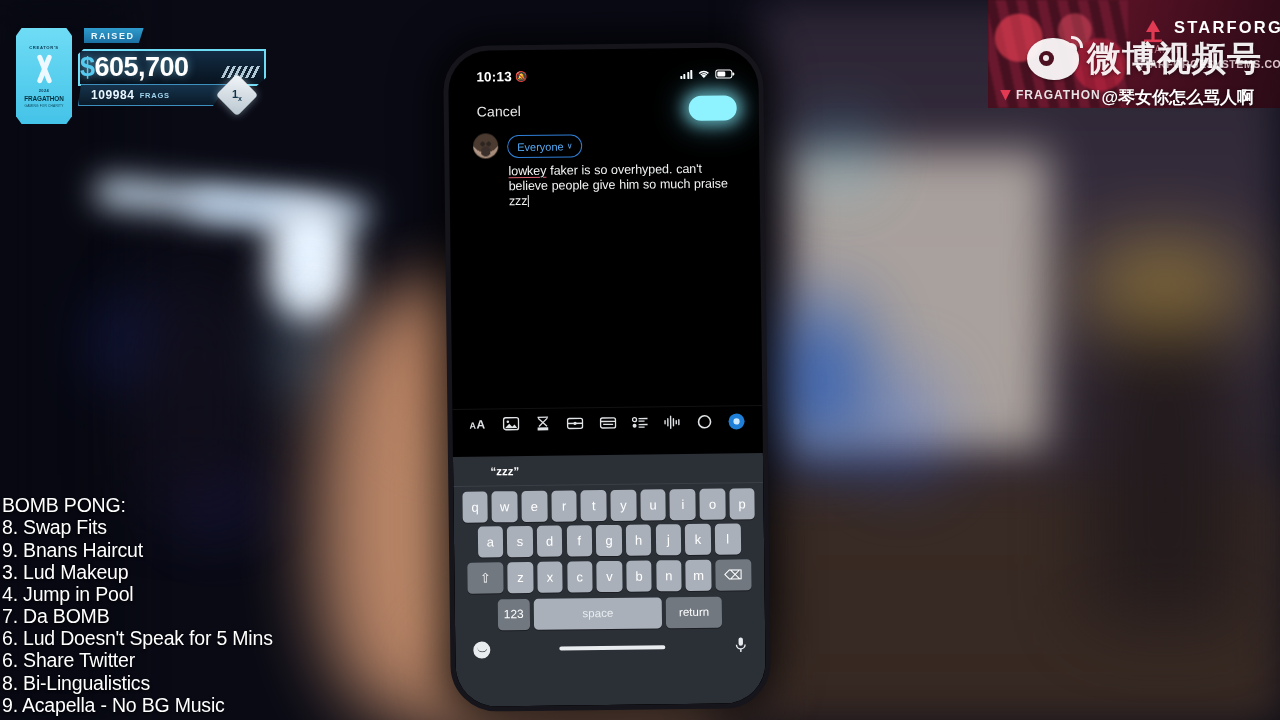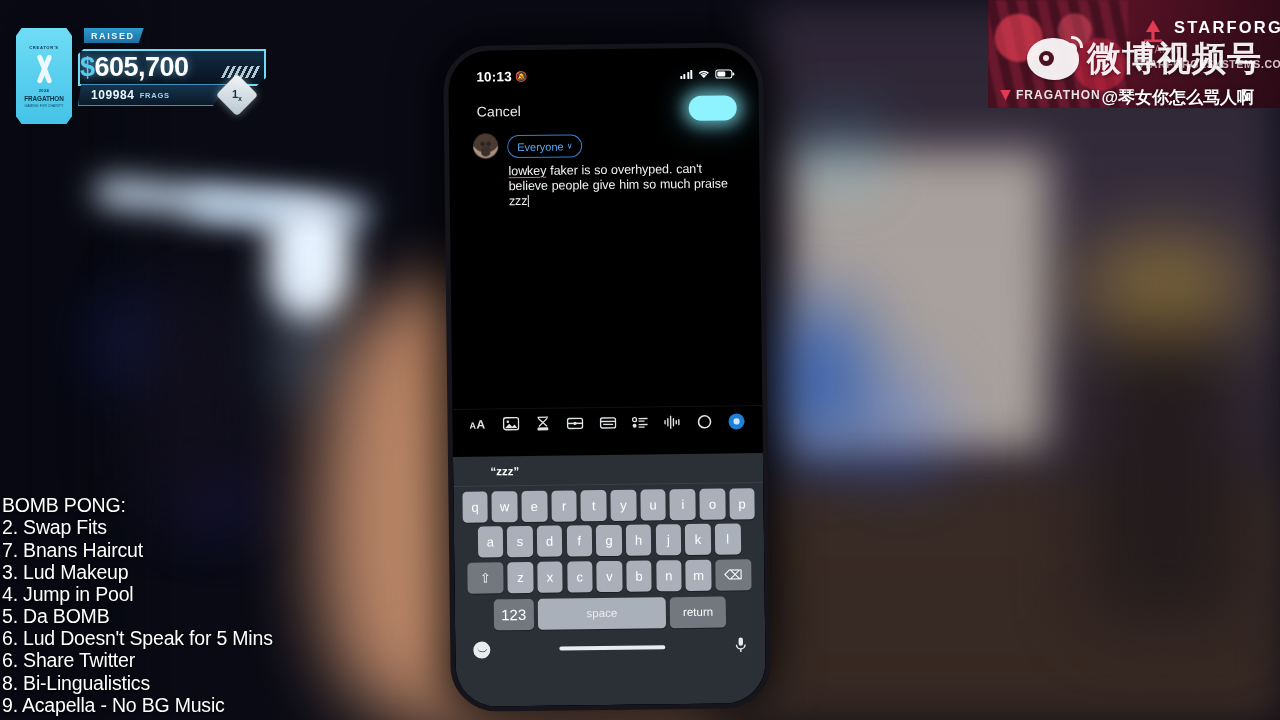--- a/index.html
+++ b/index.html
@@ -102,21 +102,21 @@
   .sug-cell { flex:1; text-align:center; position:relative; }
   .sug-cell + .sug-cell::before { content:""; position:absolute; left:0; top:5px; bottom:5px; width:1px; background:#4a5059;}
   .krow { display:flex; justify-content:center; gap:4.2px; padding:4.5px 4px 0; }
   .key {
     background:#a9b0b9; color:#fff; border-radius:4.5px;
     width:25.5px; height:31px; display:flex; align-items:center; justify-content:center;
     font-size:13px; box-shadow:0 1px 0 rgba(0,0,0,.35);
   }
   .key.dark { background:#717880; }
   .key.wide { width:36px; }
-  .key.num  { width:40px; font-size:15px; }
+  .key.num  { width:32px; font-size:12px; }
   .key.space{ width:128px; font-size:11.5px; color:#e9edf1; }
   .key.ret  { width:56px; font-size:11.5px; }
   .kbd-bottom { display:flex; align-items:center; justify-content:space-between; padding:9px 18px 0; }
   .emoji-btn {
     width:17px;height:17px;border-radius:50%;background:#e9ecef;position:relative;
   }
   .emoji-btn::before{content:"";position:absolute;left:3.6px;top:5.5px;width:10px;height:5px;border-bottom:1.6px solid #2b2f36;border-radius:0 0 6px 6px;}
   .home-ind { width:106px; height:3.4px; border-radius:3px; background:#e9ecef; }
 
   
@@ -486,22 +486,22 @@
   <div class="weibo-eye">
     <span class="weibo-arc"></span>
     <span class="weibo-arc2"></span>
   </div>
   <div class="weibo-txt">微博视频号</div>
 </div>
 <div id="weibo-handle">@琴女你怎么骂人啊</div>
 
 <div id="fearpong">
   <div class="fp-title">BOMB PONG:</div>
-  <div>2. Swap Fits</div>
-  <div>7. Bnans Haircut</div>
+  <div>8. Swap Fits</div>
+  <div>9. Bnans Haircut</div>
   <div>3. Lud Makeup</div>
   <div>4. Jump in Pool</div>
-  <div>5. Da BOMB</div>
+  <div>7. Da BOMB</div>
   <div>6. Lud Doesn't Speak for 5 Mins</div>
   <div>6. Share Twitter</div>
   <div>8. Bi-Lingualistics</div>
   <div>9. Acapella - No BG Music</div>
 </div>
 
 </body></html>

